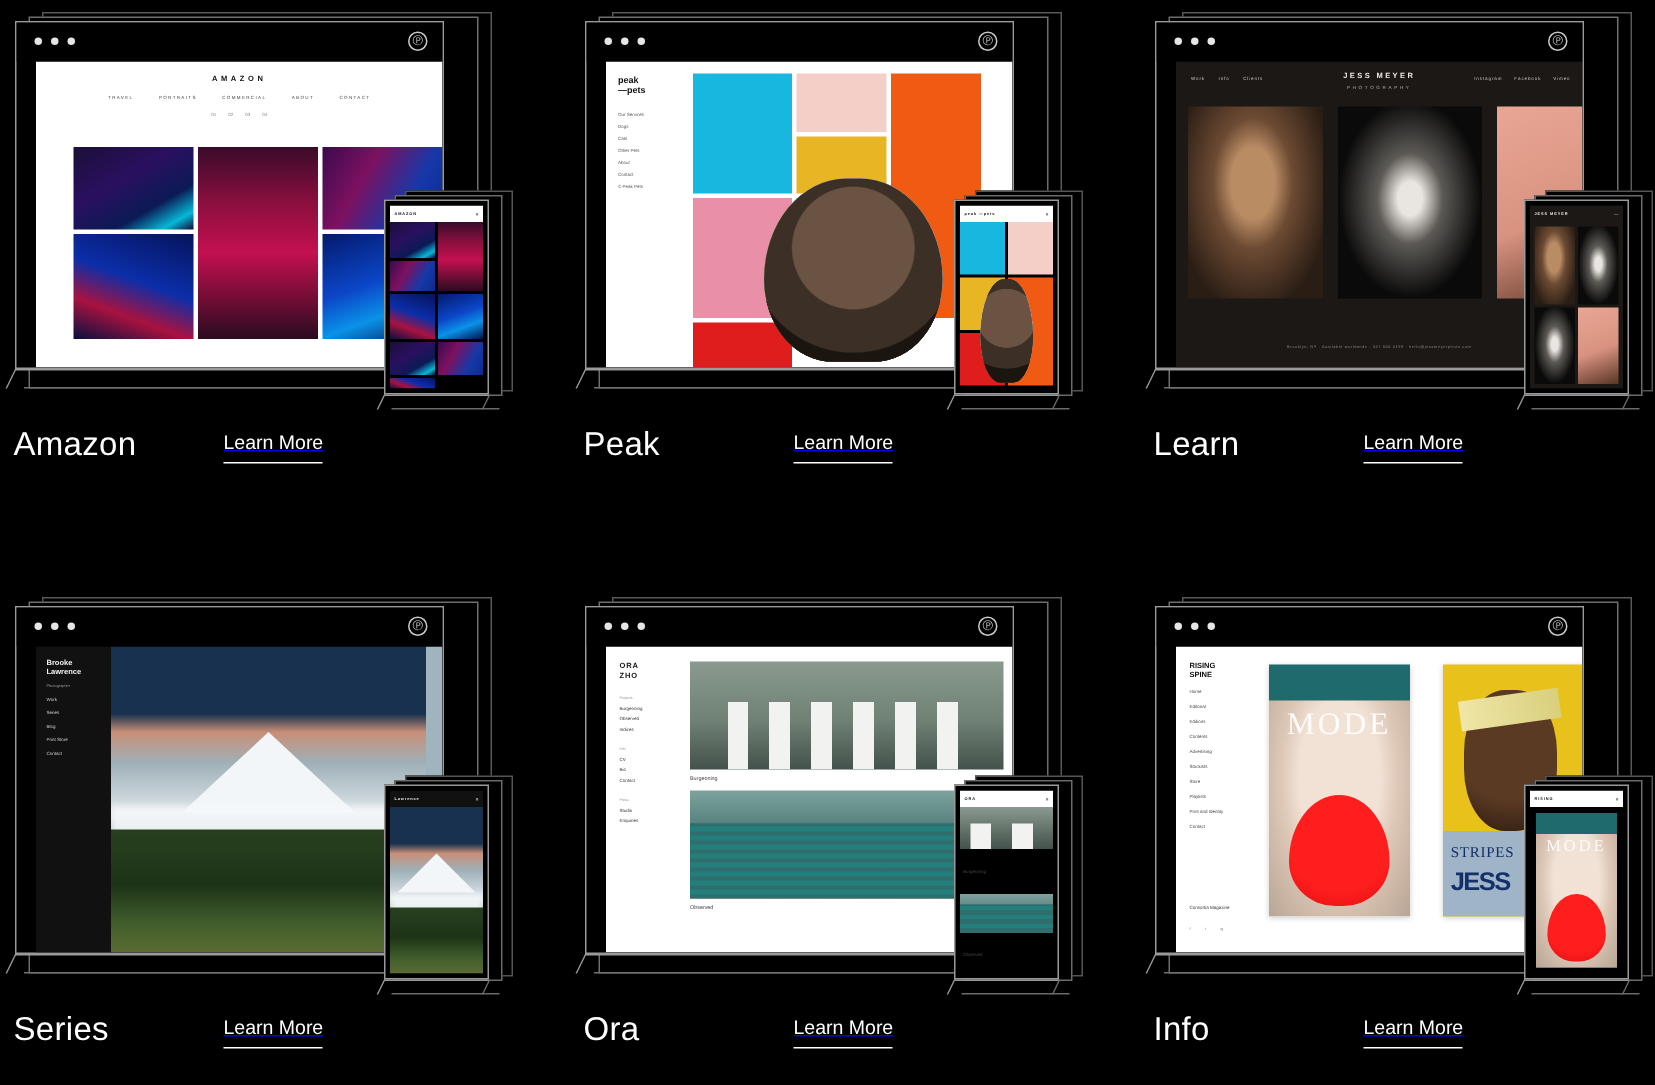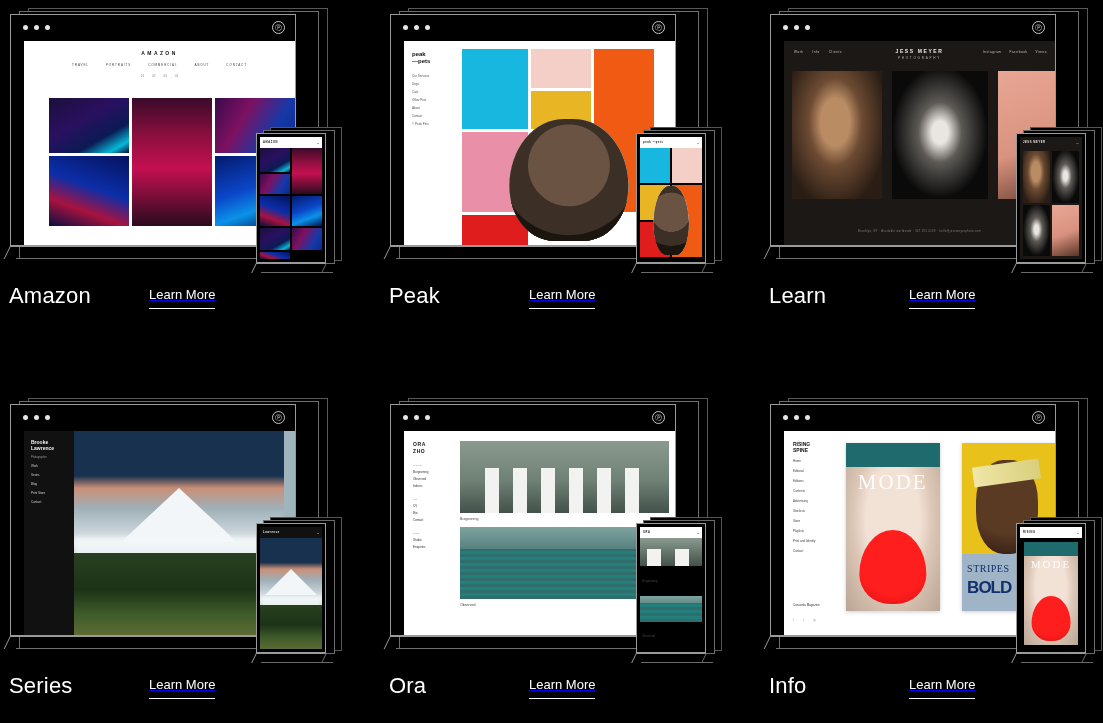--- a/index.html
+++ b/index.html
@@ -721,21 +721,21 @@
               <div class="cov cov1">
                 <span class="face"></span>
                   <span class="lips"></span>
                 <span class="wm">MODE</span>
               </div>
               <div class="cov cov2">
                 <span class="face"></span>
                   <span class="band"></span>
                   <span class="denim"></span>
                 <span class="t1">STRIPES</span>
-                <span class="t2">BOLD</span>
+                <span class="t2">JESS</span>
               </div>
             </div>
             <div class="ftr">
               <b>Consortia Magazine</b>
               <i>f</i>
               <i>t</i>
               <i>ig</i>
             </div>
           </div>
         </div>

